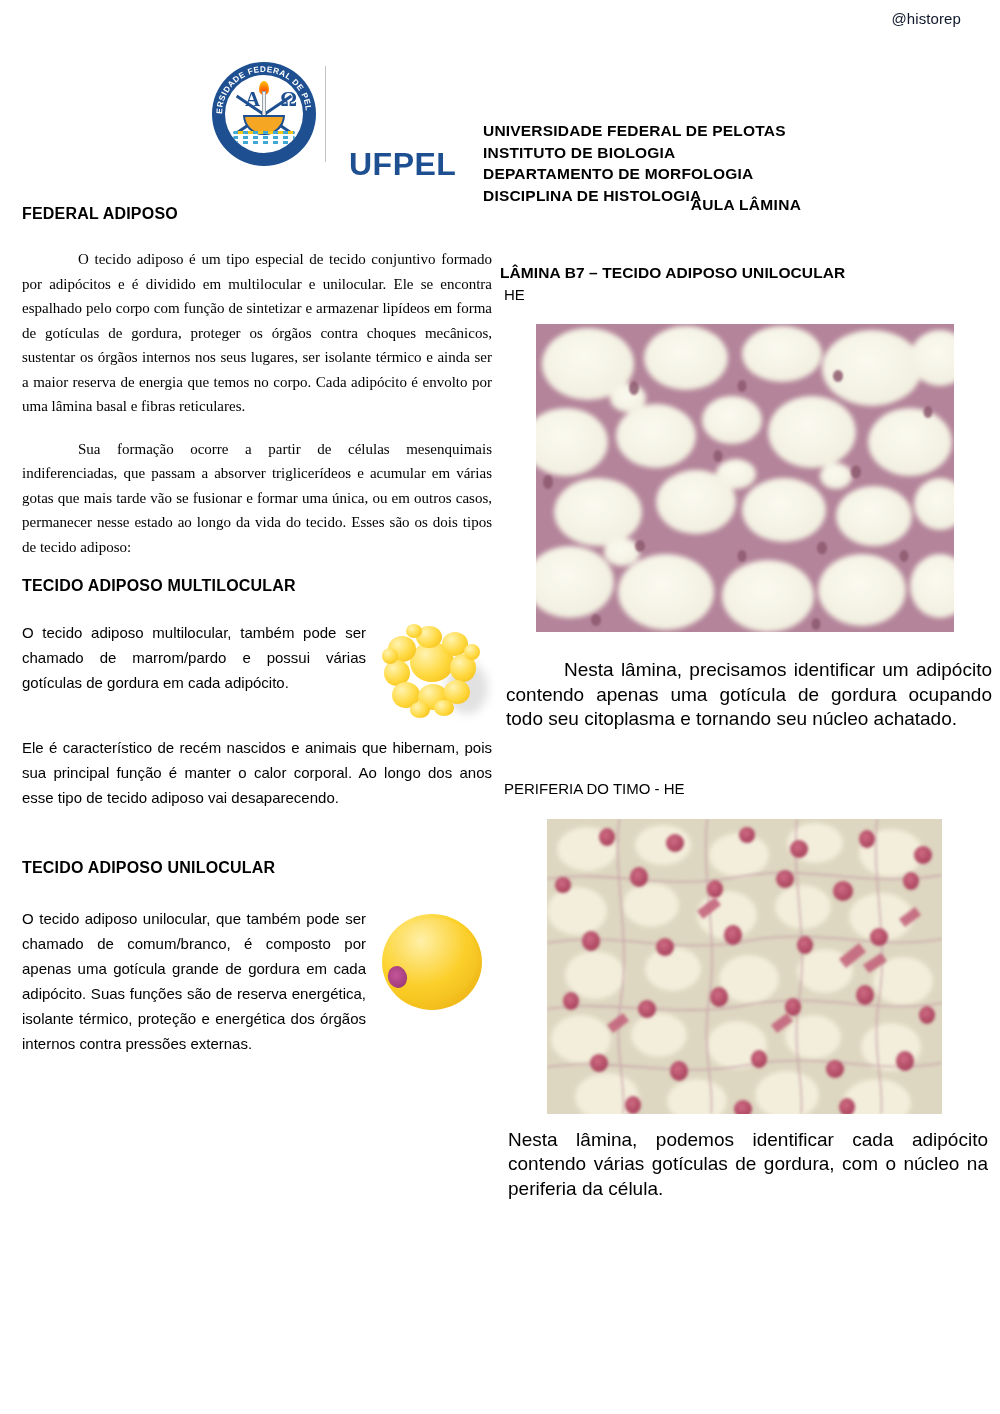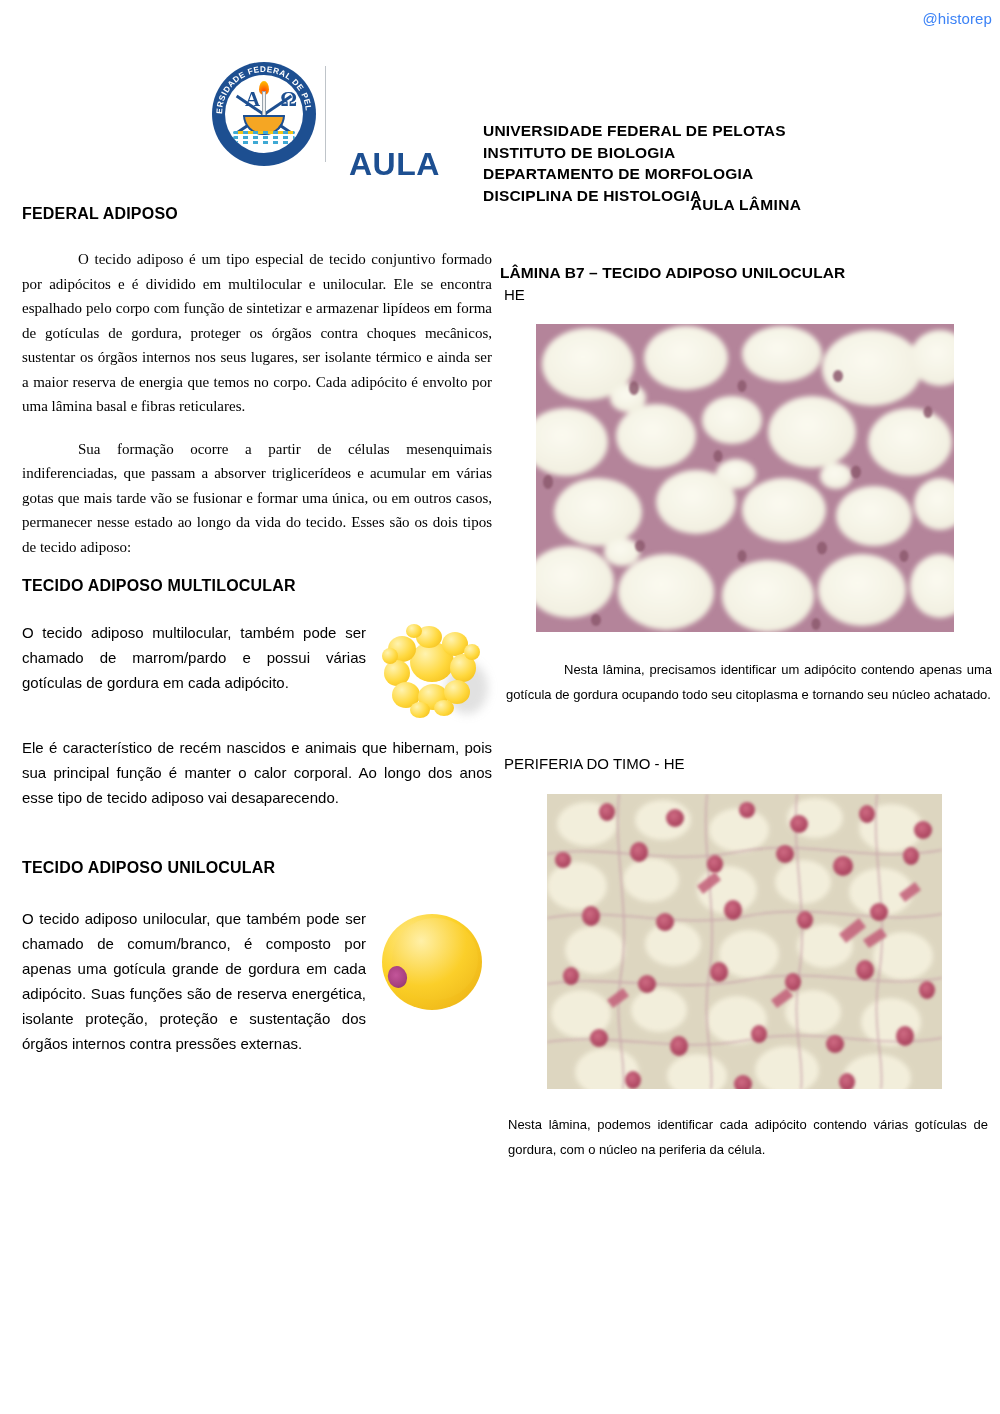--- a/index.html
+++ b/index.html
@@ -13,23 +13,23 @@
     position: relative;
     font-family: "Liberation Sans", sans-serif;
     color: #000000;
     overflow: hidden;
   }
 
   
   .watermark {
     position: absolute;
     top: 10px;
-    right: 8px;
+    right: 39px;
     font-size: 15px;
-    color: #3b82f6;
+    color: #0f172a;
     letter-spacing: 0.1px;
   }
 
   
   .header {
     position: absolute;
     top: 58px;
     left: 0;
     width: 1000px;
     height: 110px;
@@ -306,27 +306,27 @@
     width: 418px;
     height: 308px;
   }
   .micro-2 {
     margin-top: 20px;
     margin-left: 47px;
     width: 395px;
     height: 295px;
   }
   .cap {
-    font-size: 13px;
+    font-size: 19px;
     line-height: 24.5px;
     text-align: justify;
   }
   .cap.indent { text-indent: 58px; }
   .cap-1 { margin-top: 26px; margin-left: 6px; width: 486px;}
-  .cap-2 { margin-top: 24px; margin-left: 8px; width: 480px;}
+  .cap-2 { margin-top: 14px; margin-left: 8px; width: 480px;}
 </style>
 </head>
 <body>
 
 <div class="watermark">@historep</div>
 
 <div class="header">
 
   <div class="seal-wrap">
     <div class="seal">
@@ -354,21 +354,21 @@
           <i></i>
             <i></i>
             <i></i>
         </div>
       </div>
     </div>
   </div>
 
   <div class="divider"></div>
 
-  <div class="ufpel-word">AULA</div>
+  <div class="ufpel-word">UFPEL</div>
 
   <div class="dept-lines">
     <div>UNIVERSIDADE FEDERAL DE PELOTAS</div>
     <div>INSTITUTO DE BIOLOGIA</div>
     <div>DEPARTAMENTO DE MORFOLOGIA</div>
     <div>DISCIPLINA DE HISTOLOGIA</div>
   </div>
 </div>
 
 <div class="col-left">
@@ -415,21 +415,21 @@
 
   <div class="gap-14"></div>
   <div>
     <div class="fig-uni">
       <div class="uni-cell">
         <div class="uni-outer"></div>
         <div class="uni-inner"></div>
         <div class="uni-nucleus"></div>
       </div>
     </div>
-    <p class="wrapped">O tecido adiposo unilocular, que também pode ser chamado de comum/branco, é composto por apenas uma gotícula grande de gordura em cada adipócito. Suas funções são de reserva energética, isolante proteção, proteção e sustentação dos órgãos internos contra pressões externas.</p>
+    <p class="wrapped">O tecido adiposo unilocular, que também pode ser chamado de comum/branco, é composto por apenas uma gotícula grande de gordura em cada adipócito. Suas funções são de reserva energética, isolante térmico, proteção e energética dos órgãos internos contra pressões externas.</p>
   </div>
 </div>
 
 <div class="col-right">
 
   <div class="aula">AULA LÂMINA</div>
 
   <div style="height:50px;"></div>
   <h3 class="lam">LÂMINA B7 – TECIDO ADIPOSO UNILOCULAR</h3>
   <p class="lam-sub">HE</p>

